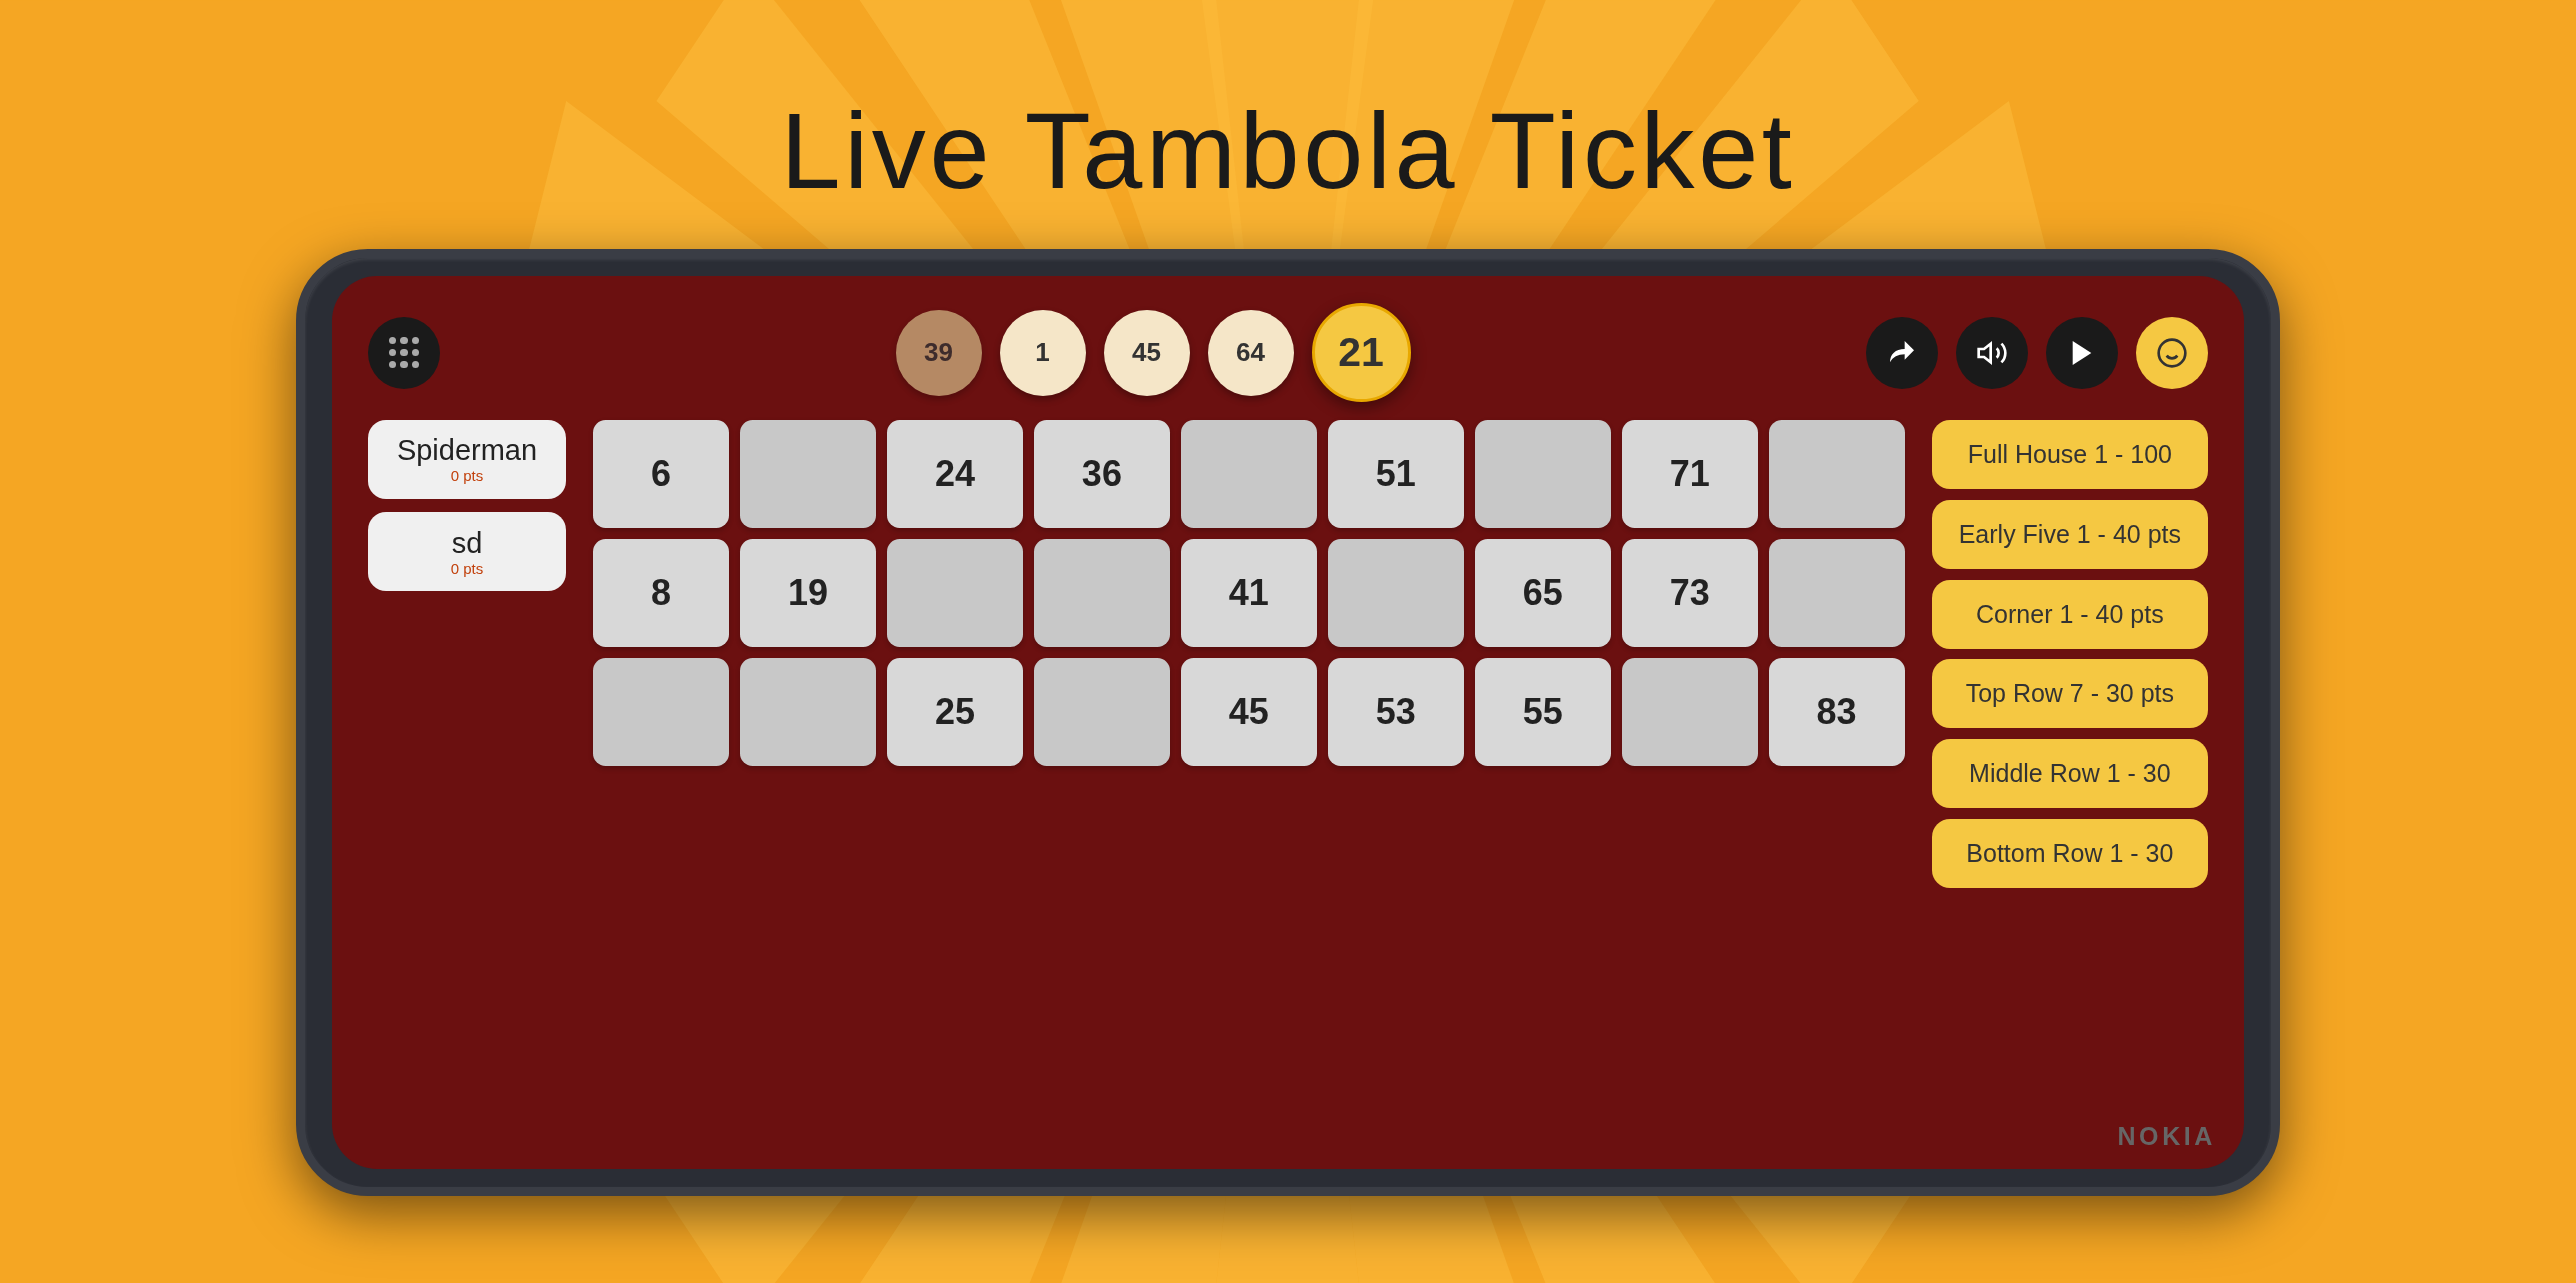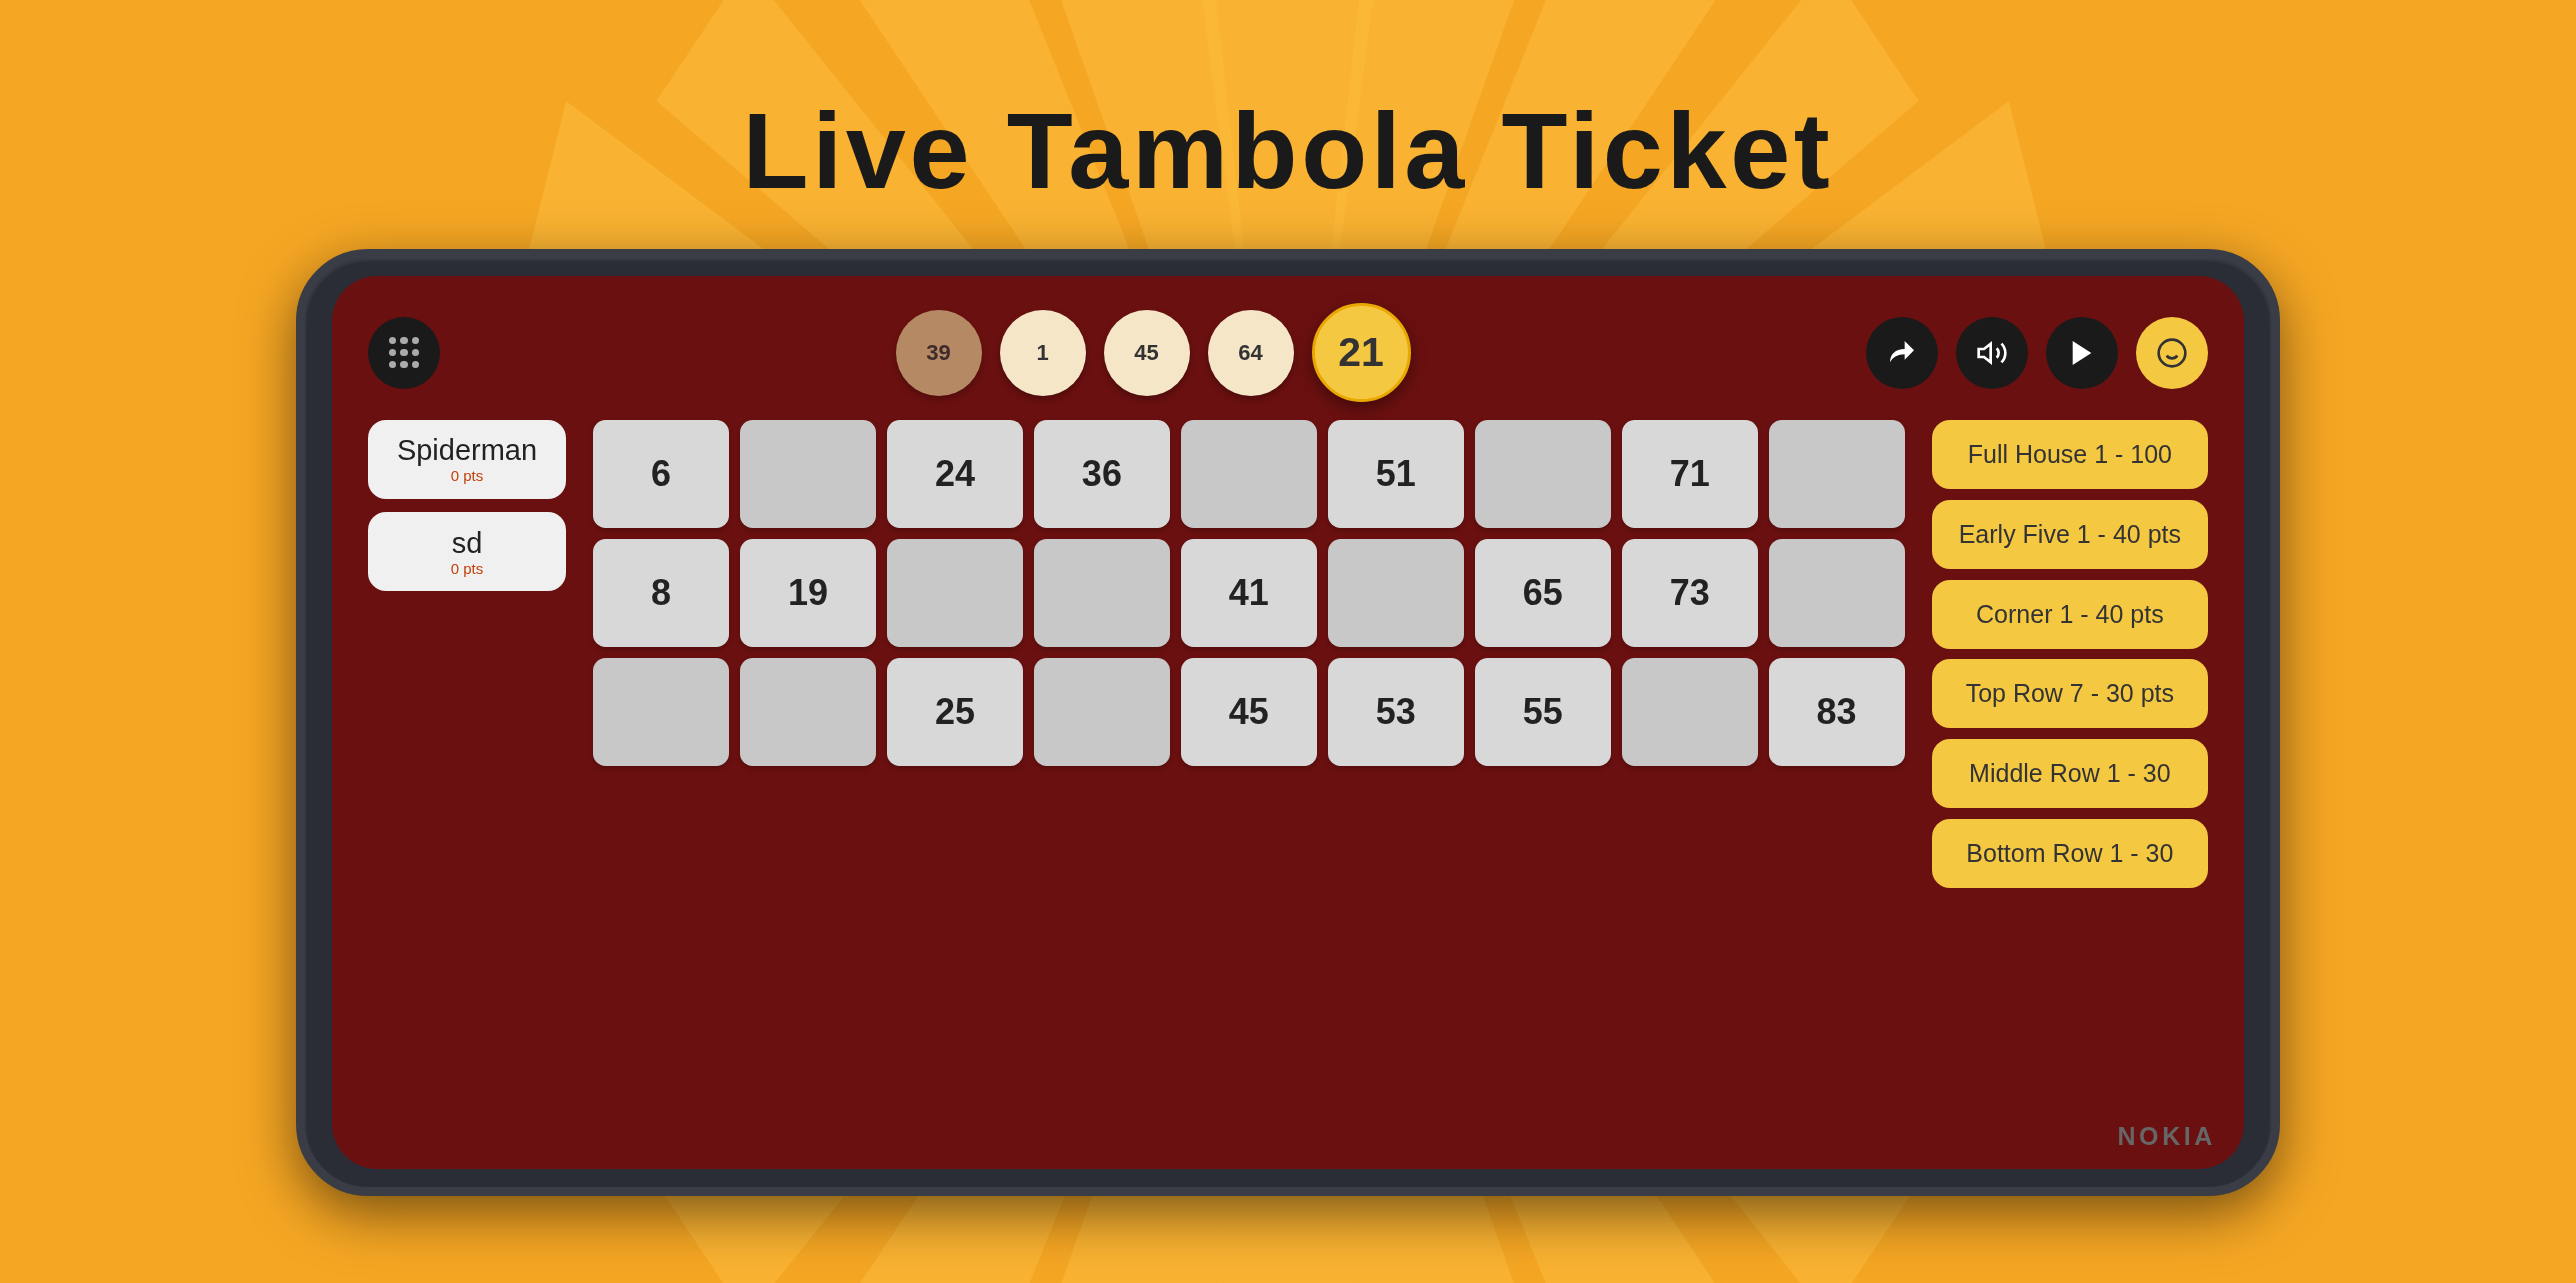--- a/index.html
+++ b/index.html
@@ -31,21 +31,21 @@
     .sunburst svg {
       position: absolute;
       top: 0; left: 0;
       width: 100%; height: 100%;
     }
 
     .page-title {
       position: relative;
       z-index: 2;
       font-size: 108px;
-      font-weight: 700;
+      font-weight: 400;
       color: #1a1a1a;
       font-family: 'Arial Black', 'Arial', sans-serif;
       letter-spacing: 3.6px;
       margin-bottom: 36px;
       text-shadow: none;
     }
 
     
     .phone-wrapper {
       position: relative;
@@ -162,21 +162,21 @@
     }
 
     .number-ball {
       width: 86px;
       height: 86px;
       border-radius: 50%;
       background: #f5e6c8;
       display: flex;
       align-items: center;
       justify-content: center;
-      font-size: 22px;
+      font-size: 26px;
       font-weight: bold;
       color: #333;
       box-shadow: 0 3.6px 7.2px rgba(0,0,0,0.3);
     }
 
     .number-ball.current {
       width: 99px;
       height: 99px;
       background: #f5c842;
       font-size: 41px;

